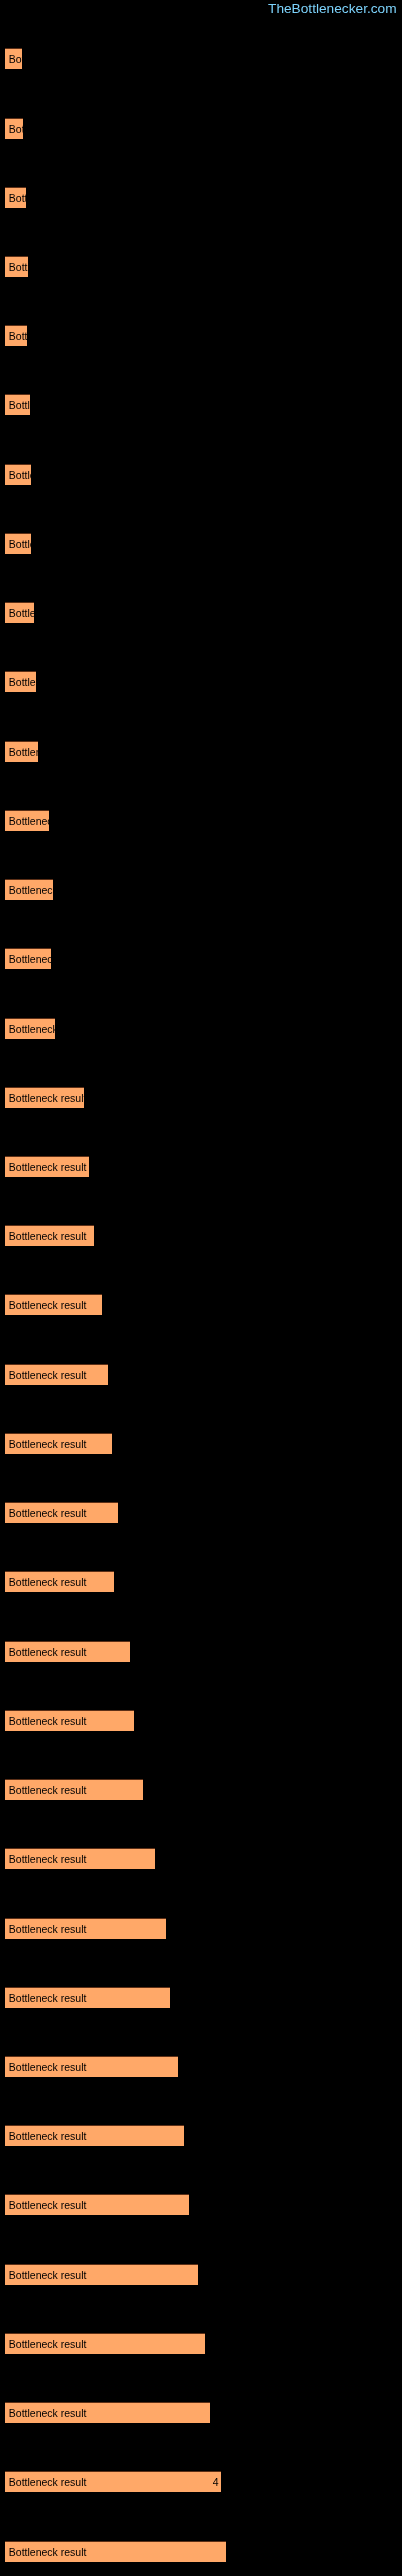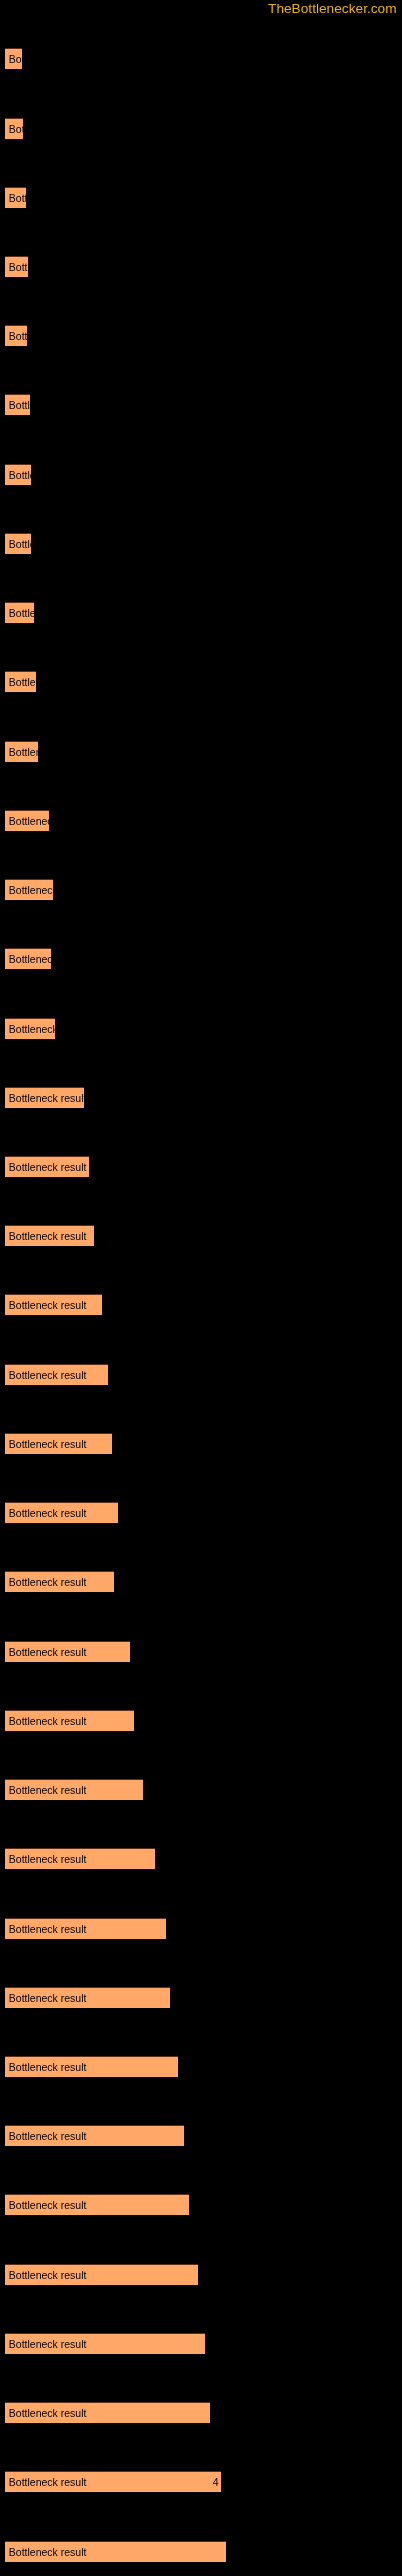--- a/index.html
+++ b/index.html
@@ -20,21 +20,21 @@
     width: 403px;
     height: 2576px;
     background: #000000;
   }
   #site-title {
     position: absolute;
     top: 0px;
     right: 6.4px;
     font-size: 13.7px;
     line-height: 17.7px;
-    color: #eab308;
+    color: #7dd3fc;
     font-family: "Liberation Sans", sans-serif;
     white-space: nowrap;
     letter-spacing: 0px;
   }
   .bar-row {
     position: absolute;
     left: 4.8px;
     height: 21px;
   }
   .bar {

